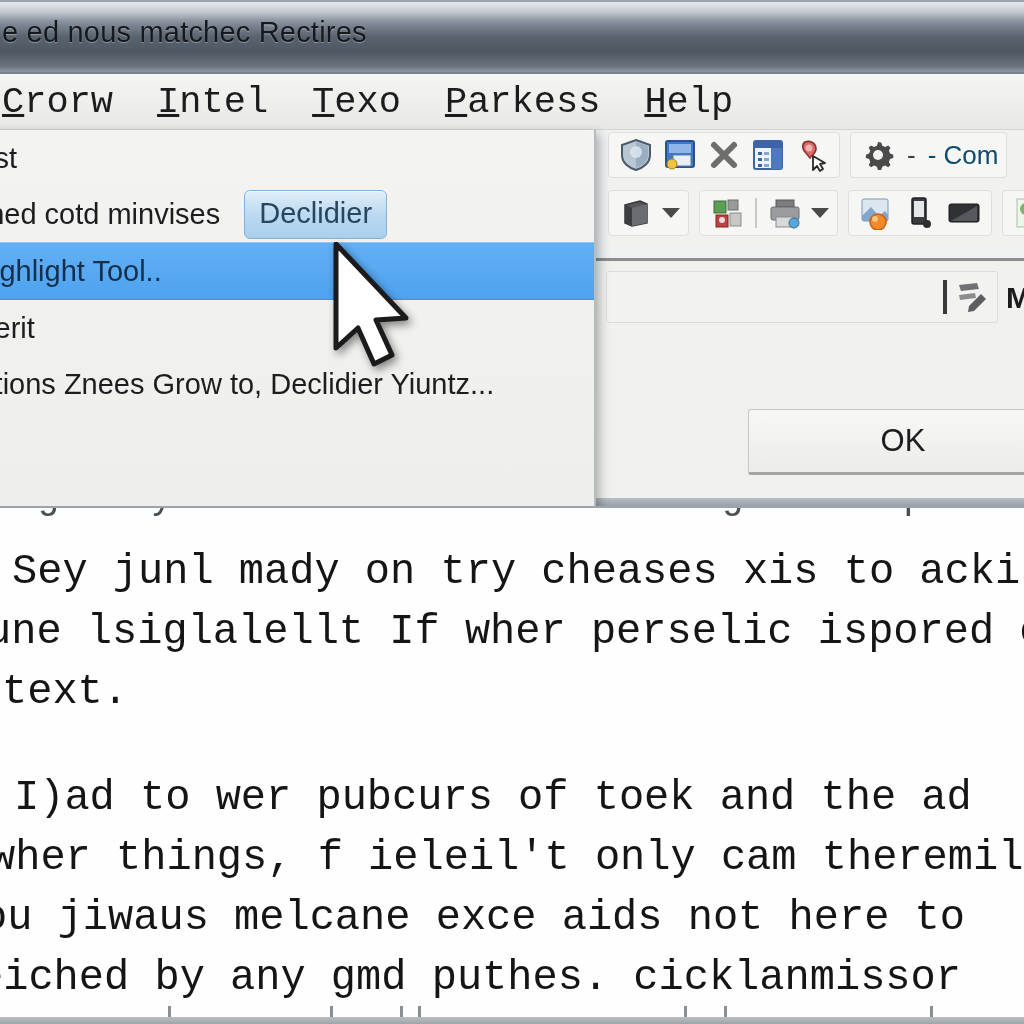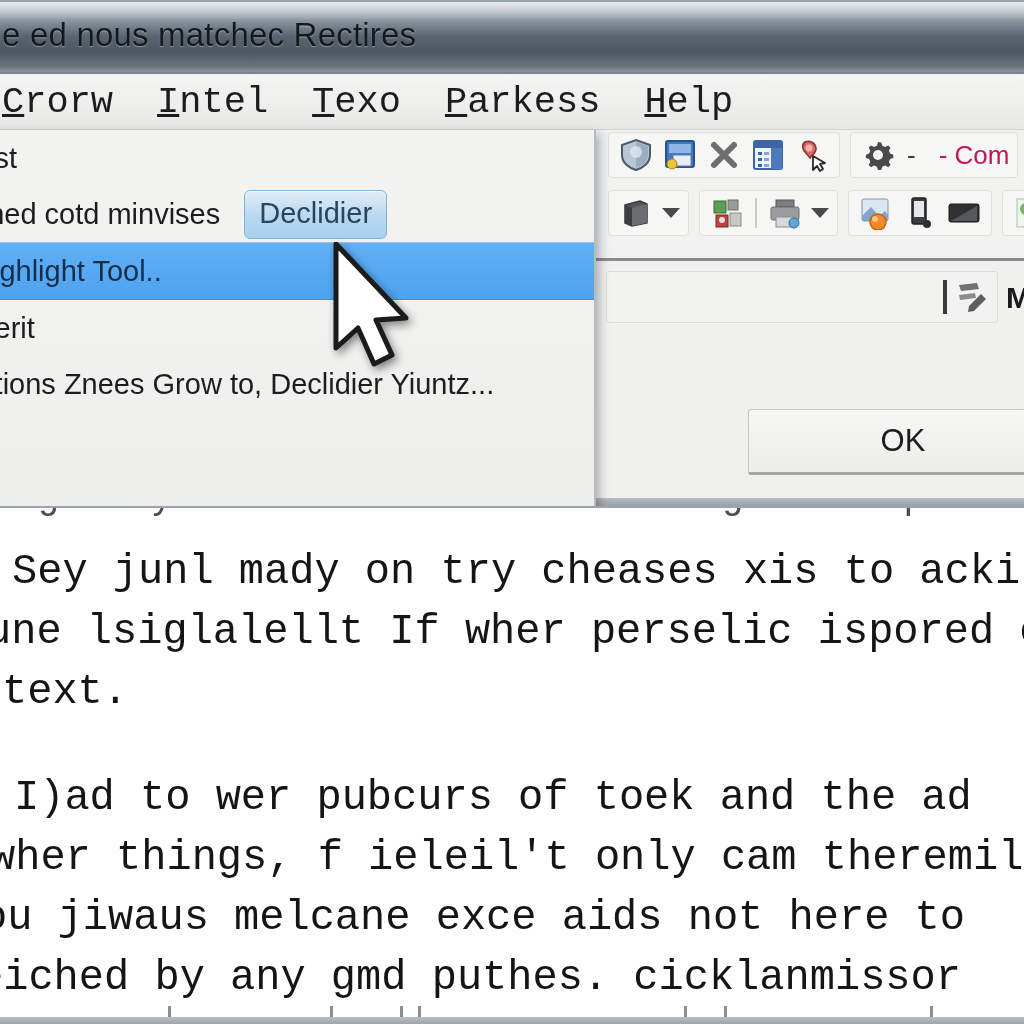--- a/index.html
+++ b/index.html
@@ -45,21 +45,21 @@
     box-sizing: border-box;
   }
   .titlebar-inner-sheen {
     position:absolute; left:0; top:0; width:100%; height:18px;
     background: linear-gradient(to bottom, rgba(255,255,255,.55), rgba(255,255,255,0));
   }
   .title-text {
     position: absolute;
     left: 14px;
     top: 14px;
-    font-size: 33px;
+    font-size: 29px;
     color: #15191e;
     letter-spacing: .2px;
     white-space: nowrap;
     text-shadow: 0 1px 1px rgba(255,255,255,.35);
     filter: blur(.45px);
   }
 
   
   .menubar {
     position: absolute;
@@ -119,21 +119,21 @@
   .tbtn svg { display:block; }
   .tb-caret {
     width: 0; height: 0;
     border-left: 9px solid transparent;
     border-right: 9px solid transparent;
     border-top: 10px solid #4a4a4a;
     margin-left: 1px;
   }
   .tb-sep { width:2px; height:30px; background:#c9c9c6; margin:0 3px; }
   .tb-label {
-    font-size: 26px; color: #be185d; white-space: nowrap; margin-left: 13px;
+    font-size: 26px; color: #0c4a6e; white-space: nowrap; margin-left: 2px;
     filter: blur(.3px);
   }
   .gear-dash { font-size:26px; color:#3c3c3c; margin:0 4px; }
 
   
   .inner-panel {
     position: absolute;
     left: 604px;
     top: 256px;
     width: 446px;

